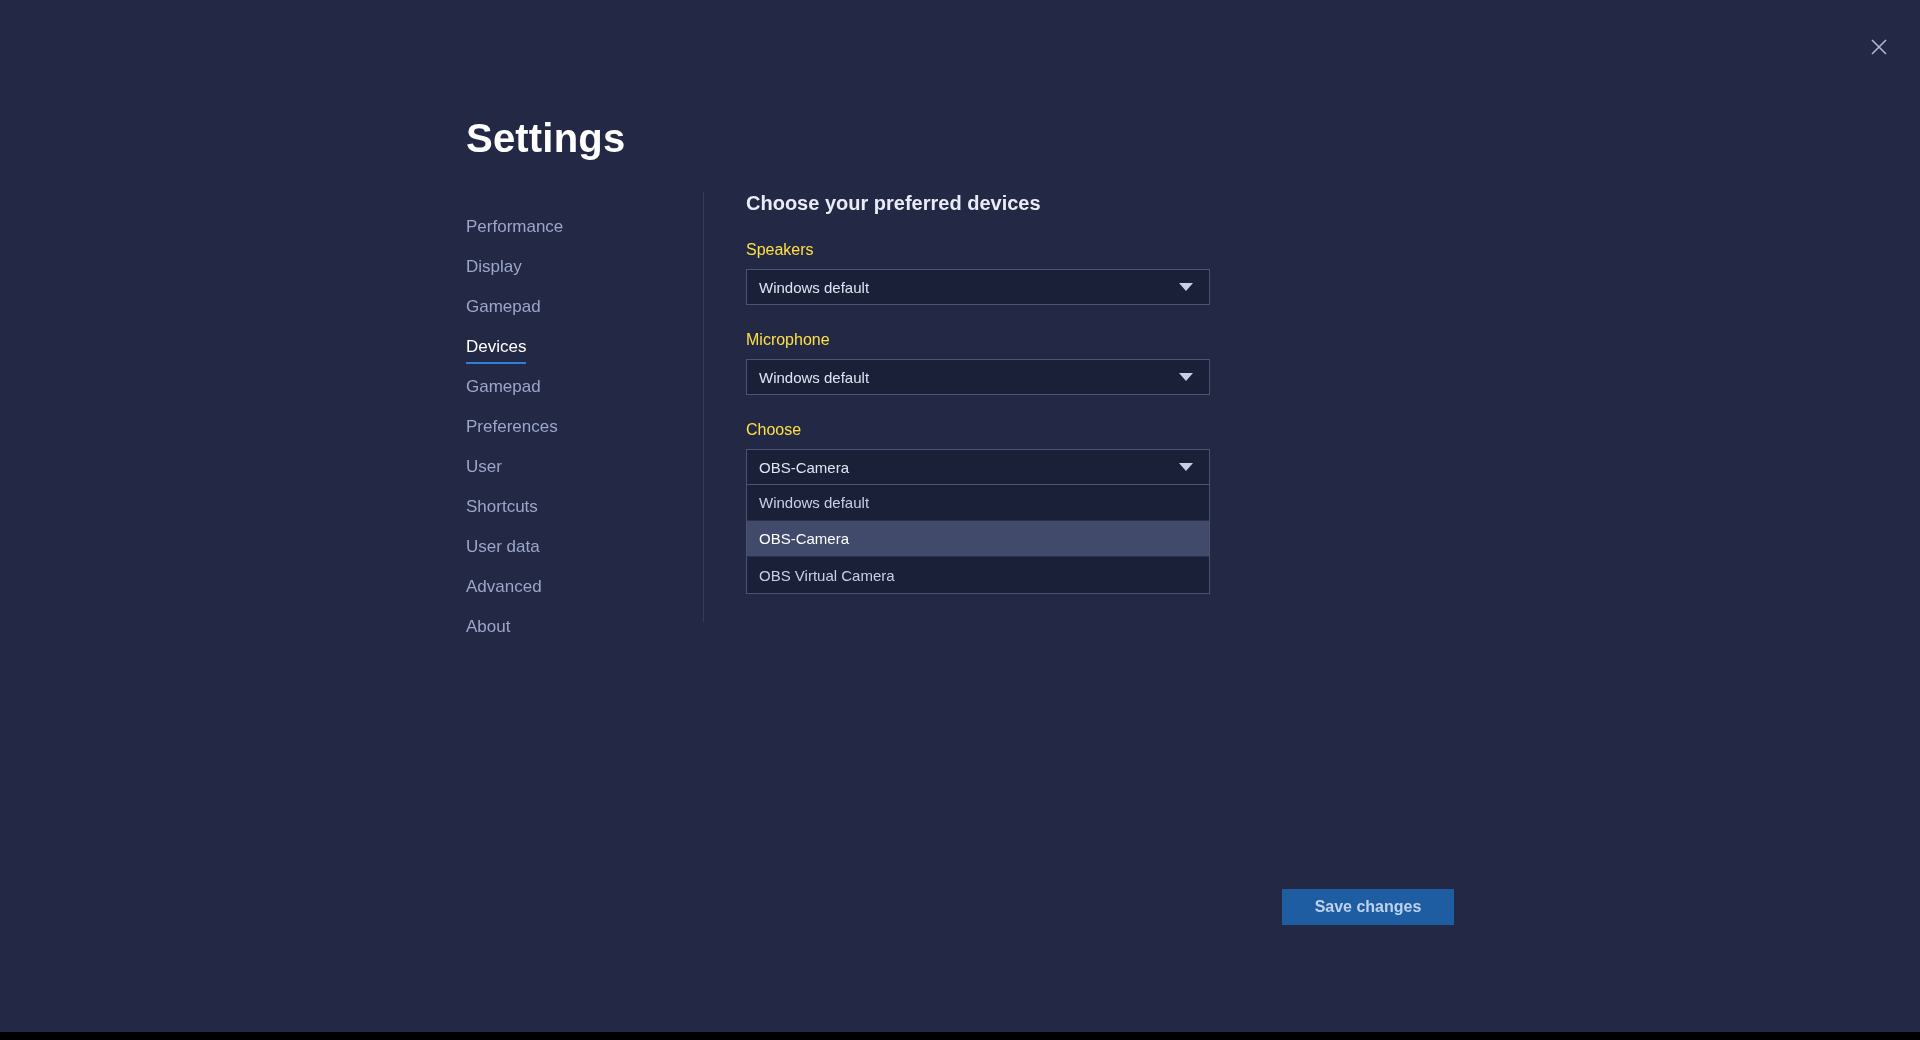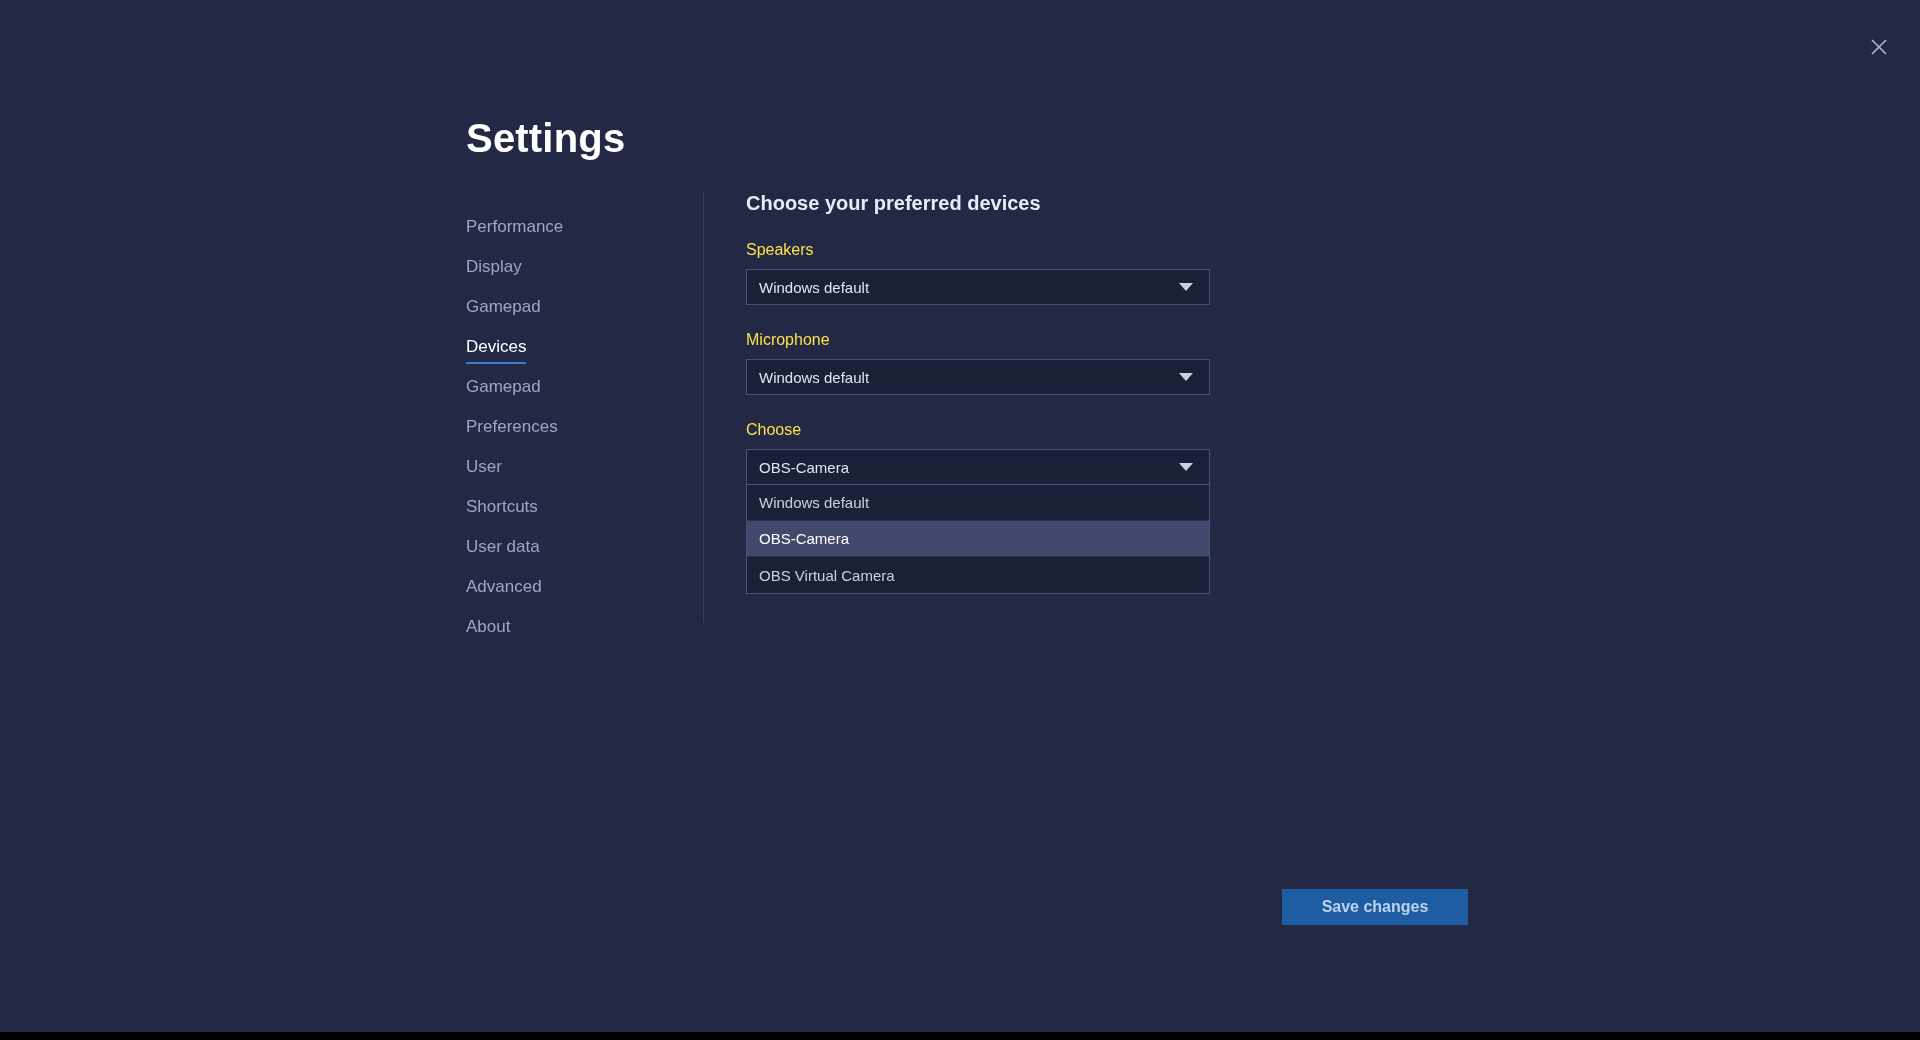--- a/index.html
+++ b/index.html
@@ -149,21 +149,21 @@
   .dropdown-option.selected {
     background: #424a6c;
     color: #ffffff;
   }
 
   
   .save-btn {
     position: absolute;
     left: 1282px;
     top: 889px;
-    width: 186px;
+    width: 172px;
     height: 36px;
     background: #1f5da3;
     border: none;
     color: #bdd3ec;
     font-size: 16px;
     font-weight: bold;
     font-family: "Liberation Sans", sans-serif;
     cursor: pointer;
     display: flex;
     align-items: center;

